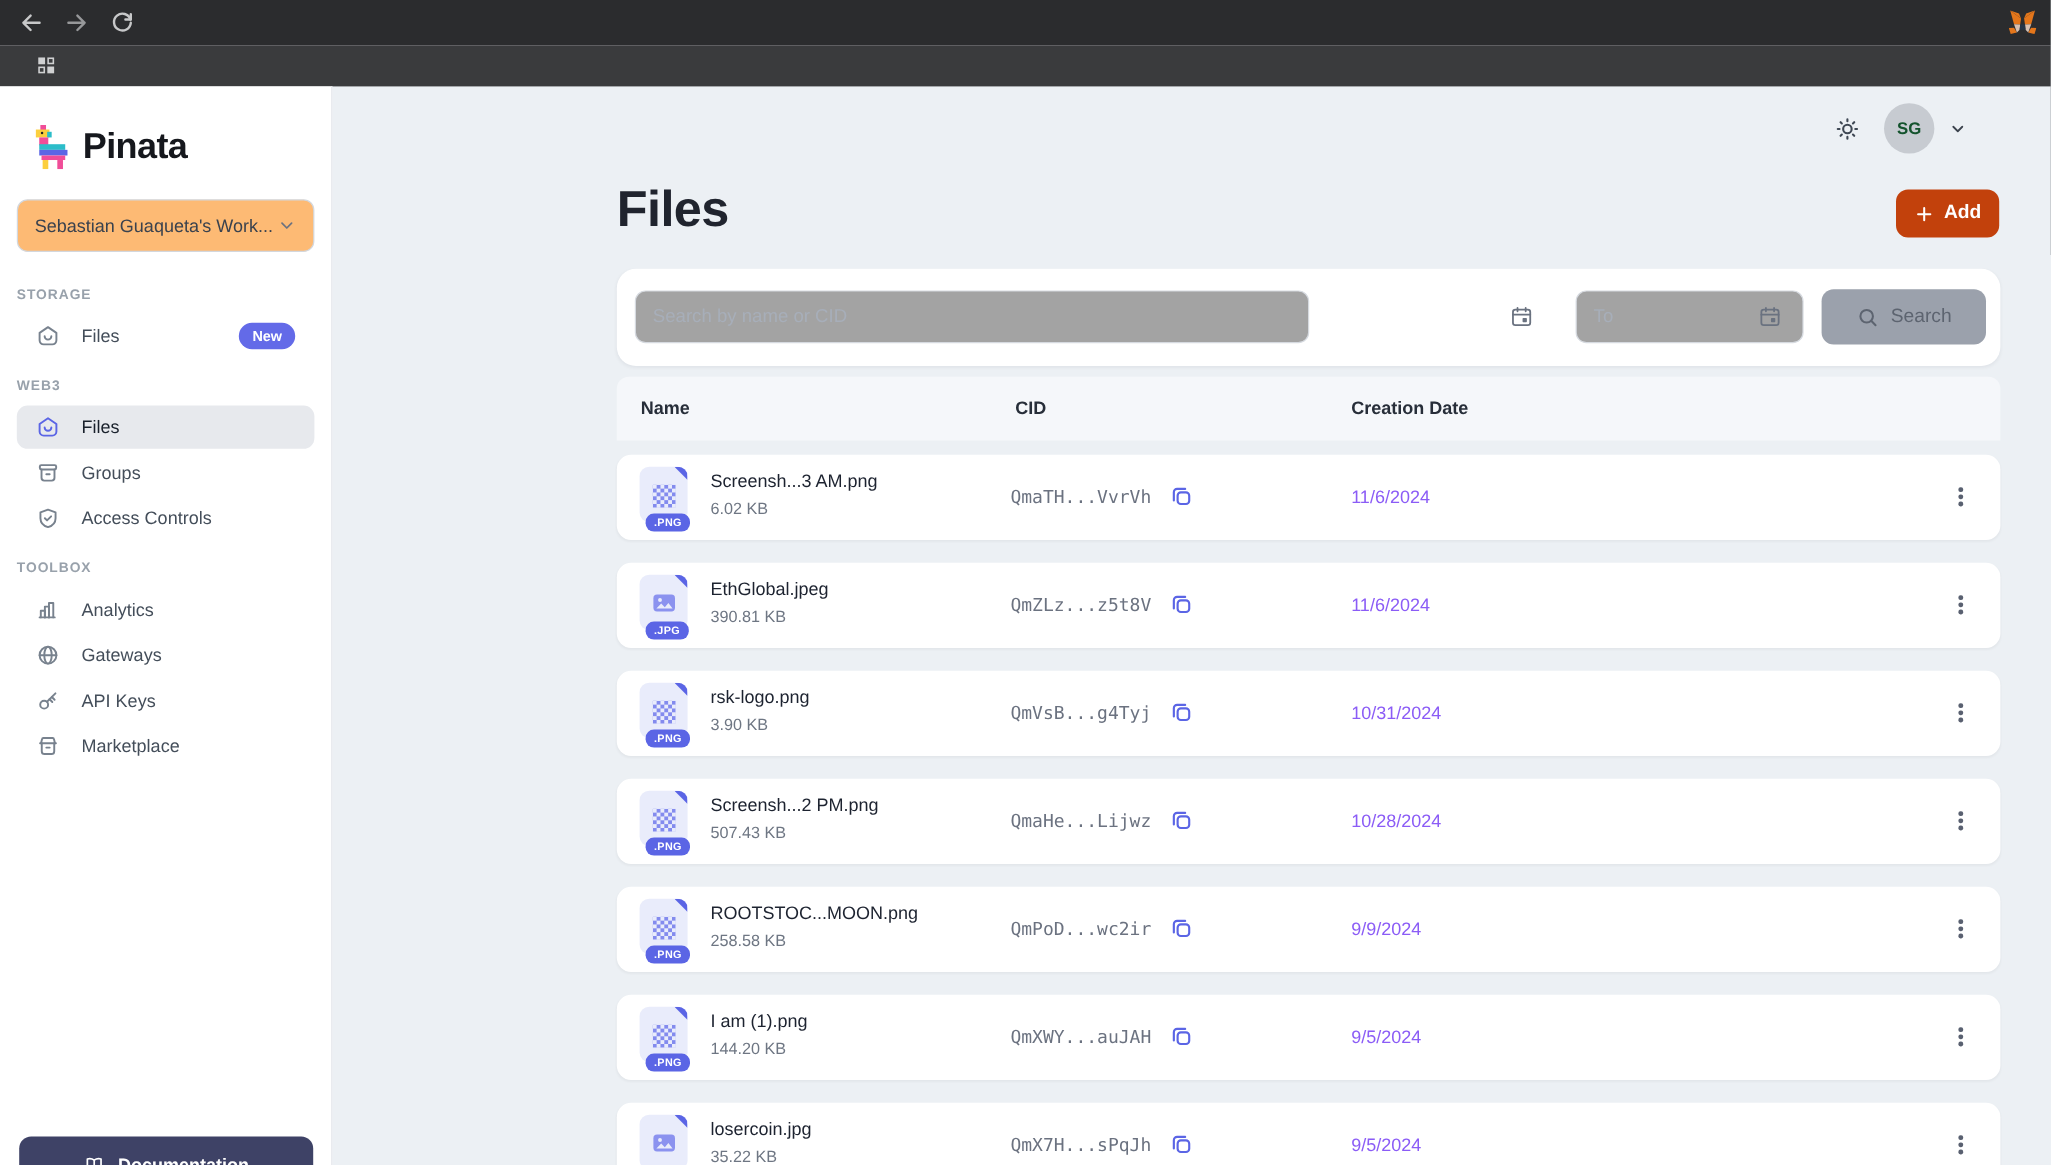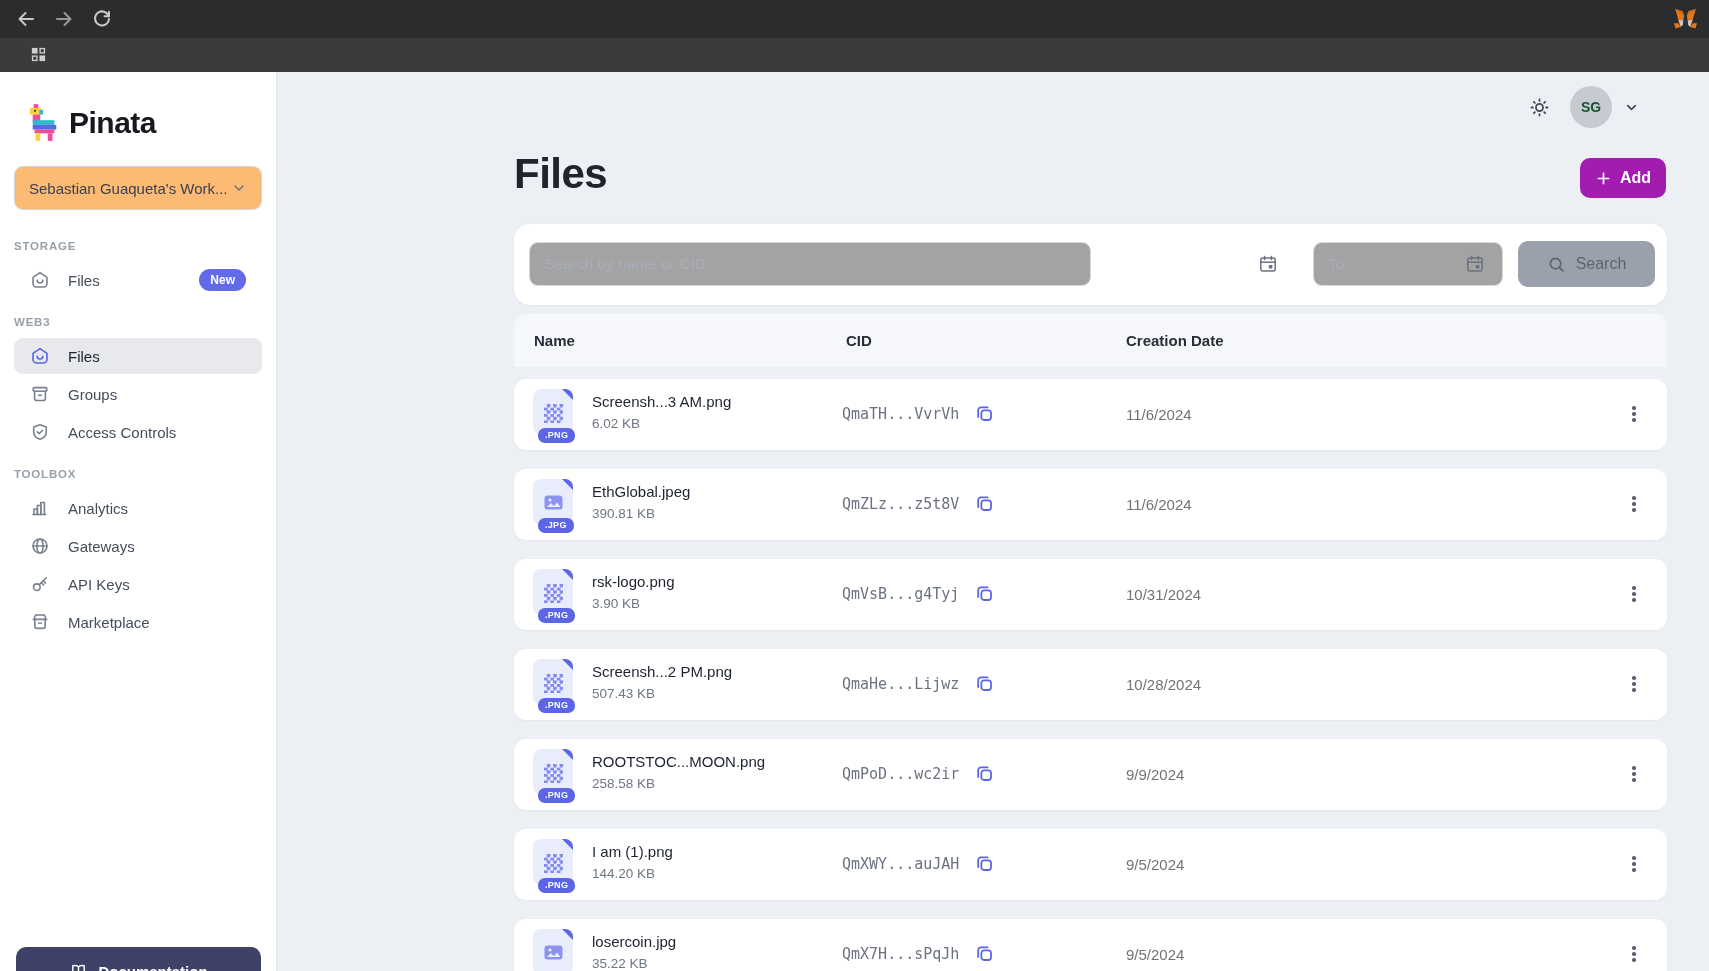--- a/index.html
+++ b/index.html
@@ -65,21 +65,21 @@
   .top-cluster { position:absolute; left:1527px; top:86px; height:42px; display:flex; align-items:center; }
   .sun-btn { color:#3f4854; margin-right:18px; cursor:pointer; }
   .avatar {
     width:42px; height:42px; border-radius:50%; background:#c7cbd1; display:flex;
     align-items:center; justify-content:center; font-size:14px; font-weight:700; color:#14532d;
   }
   .avatar-chev { color:#3c434d; margin-left:12px; }
 
   .page-title { position:absolute; left:514px; top:150px; font-size:42px; font-weight:700; color:#20242e; letter-spacing:-.5px; }
   .add-btn {
-    position:absolute; left:1580px; top:158px; width:86px; height:40px; background:#a21caf;
+    position:absolute; left:1580px; top:158px; width:86px; height:40px; background:#c2410c;
     border-radius:10px; border:none; display:flex; align-items:center; justify-content:center;
     gap:8px; color:#fff; font-size:16px; font-weight:600; cursor:pointer;
   }
 
   .filter-card {
     position:absolute; left:514px; top:224px; width:1153px; height:81px; background:#fff;
     border-radius:16px; box-shadow:0 1px 3px rgba(18,25,38,.05);
   }
   .filter-card input {
     position:absolute; top:18px; height:44px; border:1px solid #d6dae0; border-radius:9px;
@@ -129,21 +129,21 @@
     font-weight:700; letter-spacing:.3px; padding:3px 7px; border-radius:7px; line-height:1;
   }
   .name-block { position:absolute; left:78px; top:14px; }
   .file-name { font-size:15px; color:#1d2330; }
   .file-size { font-size:13.5px; color:#6e7683; margin-top:6px; }
   .cid-text {
     position:absolute; left:328px; top:26px; font-family:"DejaVu Sans Mono", monospace;
     font-size:15px; color:#6b7280;
   }
   .copy-btn { position:absolute; left:460px; top:24px; color:#5b65e5; cursor:pointer; }
-  .row-date { position:absolute; left:612px; top:27px; font-size:15px; color:#737373; }
+  .row-date { position:absolute; left:612px; top:27px; font-size:15px; color:#8b5cf6; }
   .kebab { position:absolute; right:26px; top:21px; width:14px; height:28px; cursor:pointer;
     display:flex; flex-direction:column; align-items:center; justify-content:center; gap:2.6px; }
   .kebab i { width:3.5px; height:3.5px; border-radius:50%; background:#596070; }
 </style>
 </head>
 <body>
 
 <div class="chrome-top">
   <span class="nav-btn" style="left:14px;">
     <svg width="24" height="24" viewBox="0 0 24 24" fill="none" stroke="currentColor" stroke-width="2" stroke-linecap="round" stroke-linejoin="round">

